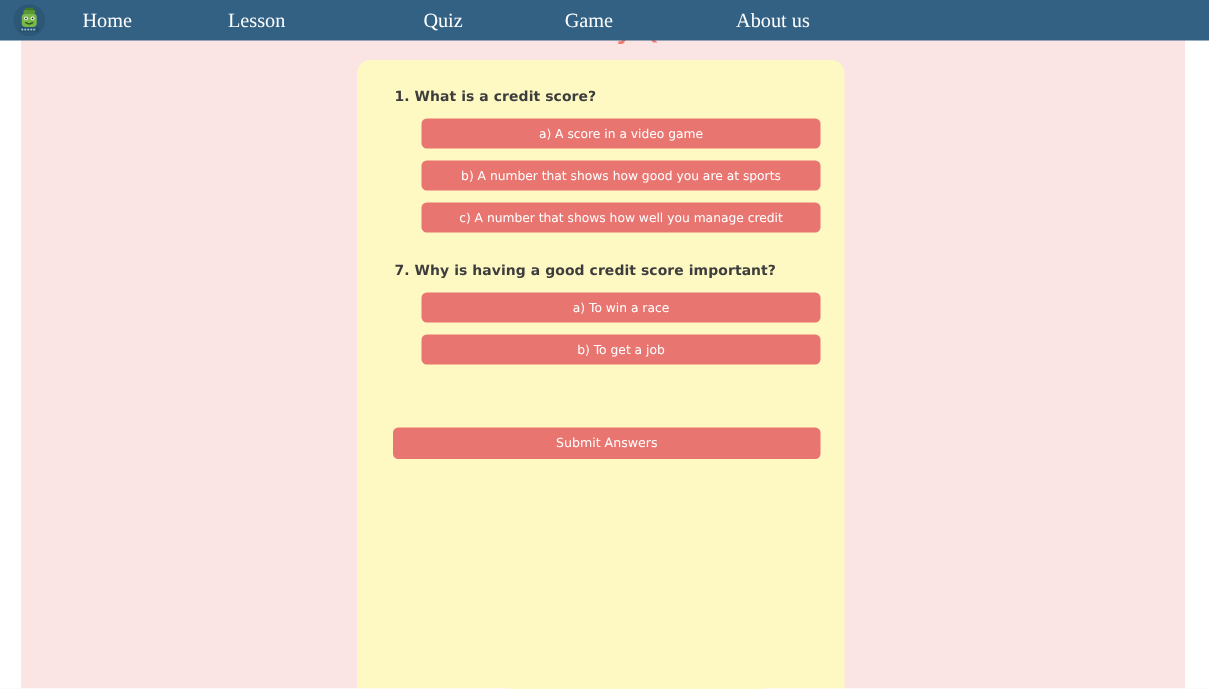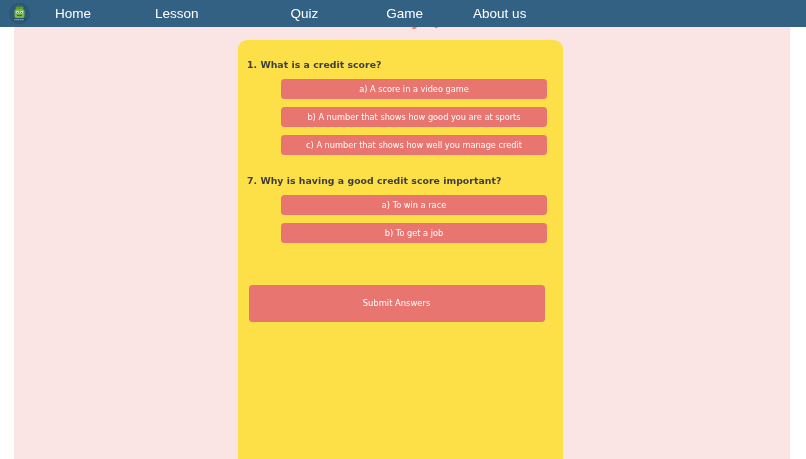--- a/index.html
+++ b/index.html
@@ -81,44 +81,44 @@
   }
   .brand-badge svg { display: block; }
 
   .nav-links {
     display: flex;
     align-items: center;
     flex: 1 1 auto;
     height: 100%;
   }
   .nav-link {
-    font-family: Liberation Sans, sans-serif;
+    font-family: Liberation Serif, serif;
     font-size: 13.5px;
     color: #ffffff;
     text-decoration: none;
     line-height: 27px;
     white-space: nowrap;
     cursor: pointer;
   }
   .nav-link.i0 { margin-left: 15px; }
   .nav-link.i1 { margin-left: 64px; }
   .nav-link.i2 { margin-left: 92px; }
   .nav-link.i3 { margin-left: 68px; }
-  .nav-link.i4 { margin-left: 50px; }
+  .nav-link.i4 { margin-left: 82px; }
 
   
   .quiz-card {
     position: absolute;
     left: 238px;
     top: 40px;
     width: 325px;
     min-height: 419px;
-    background: #fde047;
+    background: #fef9c3;
     border-radius: 9px 9px 0 0;
-    padding: 19px 16px 0 8px;
+    padding: 19px 16px 0 24px;
     z-index: 1;
   }
 
   .question-block { margin-bottom: 6px; }
 
   .question-text {
     font-family: "DejaVu Sans", sans-serif;
     font-size: 9.3px;
     font-weight: 700;
     color: #3d3d3d;
@@ -152,21 +152,21 @@
 
   .q-gap { height: 14px; }
 
   .submit-wrap {
     margin-top: 22px;
     display: flex;
     justify-content: center;
   }
   .submit-btn {
     width: 296px;
-    height: 37px;
+    height: 21px;
     line-height: 21px;
     background: #e97570;
     border: none;
     border-radius: 3.5px;
     color: #ffffff;
     font-family: "DejaVu Sans", sans-serif;
     font-size: 8.4px;
     text-align: center;
     cursor: pointer;
     white-space: nowrap;

